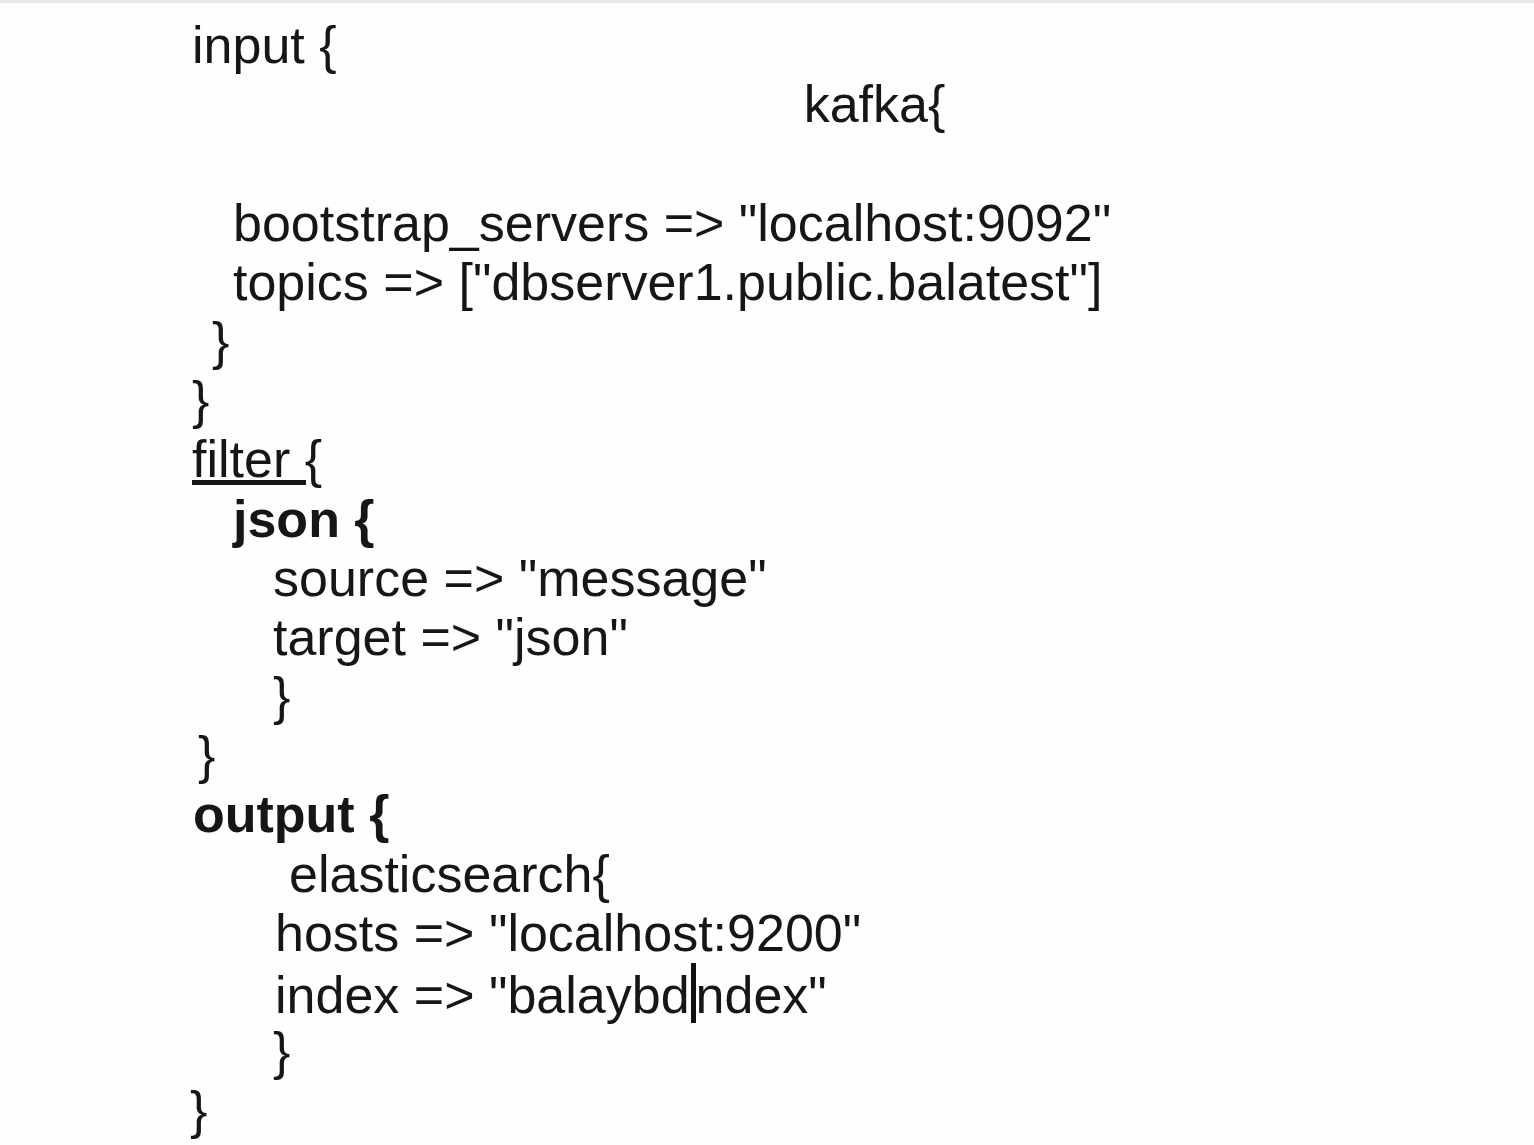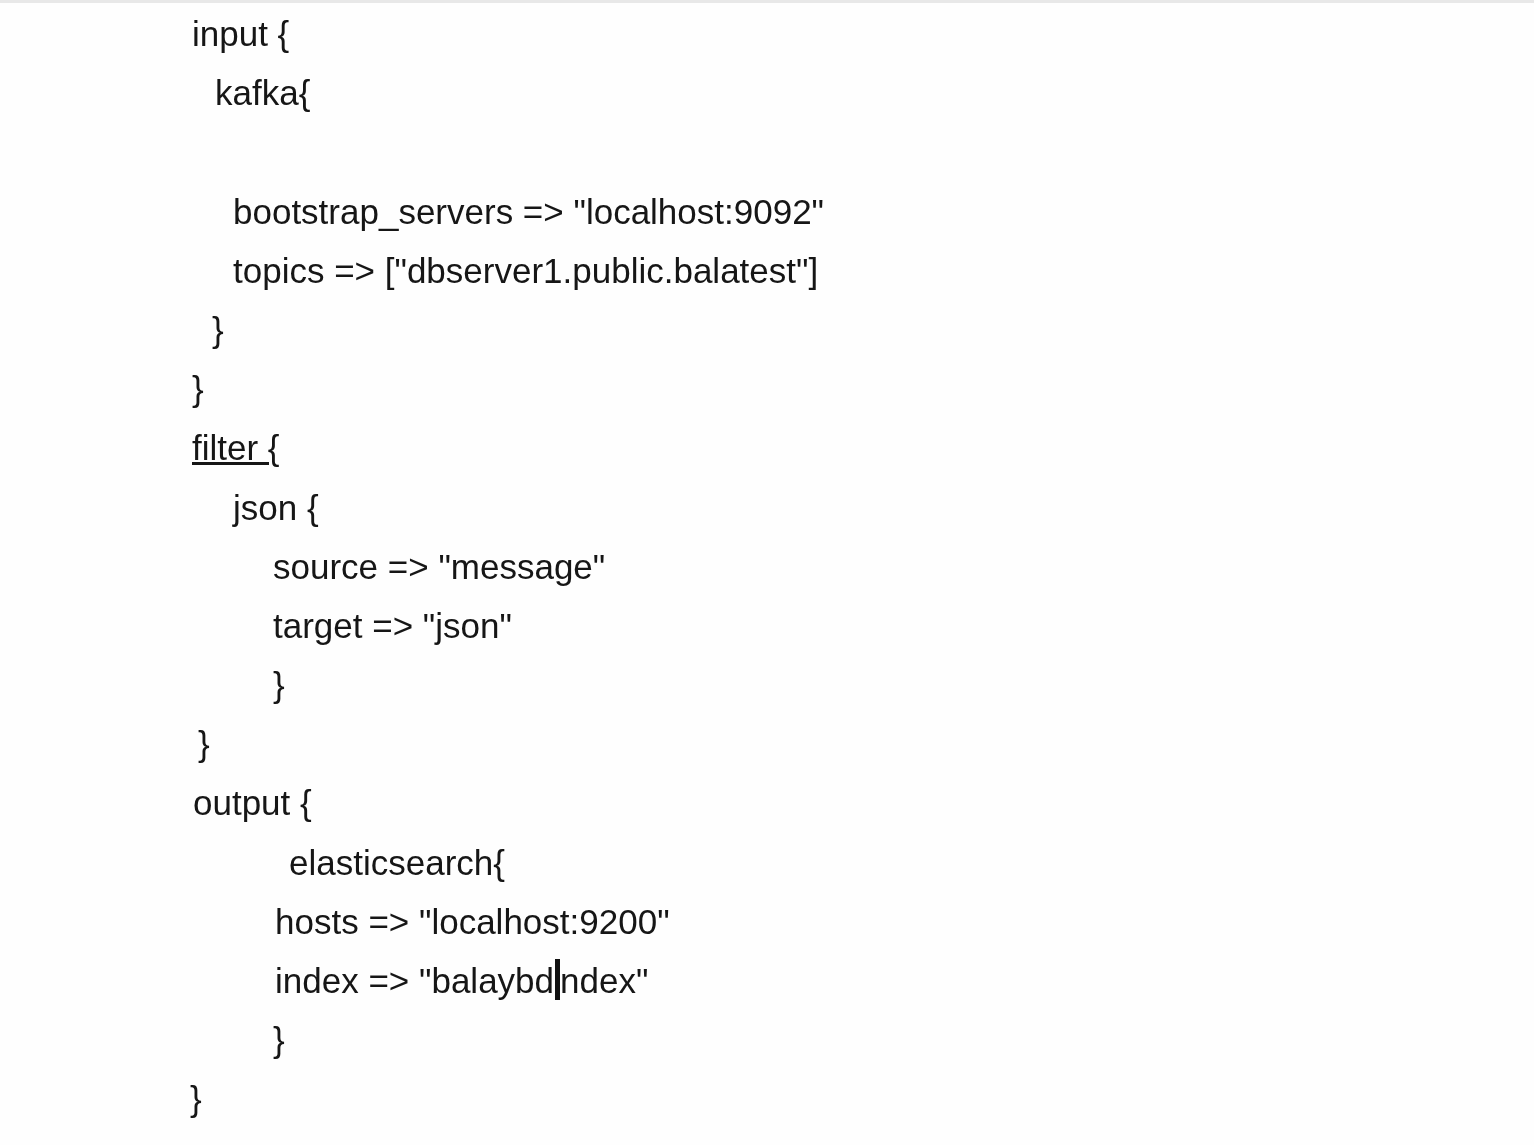--- a/index.html
+++ b/index.html
@@ -13,24 +13,24 @@
   .top-strip {
     width: 100%;
     height: 3px;
     background: #e8e8e8;
   }
   .editor {
     position: relative;
     width: 100%;
     height: 970px;
     font-family: "Liberation Sans", "DejaVu Sans", sans-serif;
-    font-size: 35px;
+    font-size: 52px;
     line-height: 59.2px;
     color: #161616;
-    padding-top: 1px;
+    padding-top: 13px;
     box-sizing: border-box;
     cursor: text;
   }
   .code-line {
     height: 59.2px;
     white-space: pre;
     box-sizing: border-box;
   }
   .caret {
     display: inline-block;
@@ -42,31 +42,31 @@
     margin-right: 0px;
   }
 </style>
 </head>
 <body>
 
 <div class="top-strip"></div>
 
 <div class="editor">
     <div class="code-line" style="padding-left: 192px;"><span>input {</span></div>
-    <div class="code-line" style="padding-left: 215px;"><span>kafka{</span></div>
+    <div class="code-line" style="padding-left: 215px; text-align: center;"><span>kafka{</span></div>
     <div class="code-line" style="padding-left: 192px;"><span></span></div>
     <div class="code-line" style="padding-left: 233px;"><span>bootstrap_servers =&gt; "localhost:9092"</span></div>
     <div class="code-line" style="padding-left: 233px;"><span>topics =&gt; ["dbserver1.public.balatest"]</span></div>
     <div class="code-line" style="padding-left: 212px;"><span>}</span></div>
     <div class="code-line" style="padding-left: 192px;"><span>}</span></div>
     <div class="code-line" style="padding-left: 192px; text-decoration: underline;"><span>filter {</span></div>
-    <div class="code-line" style="padding-left: 233px;"><span>json {</span></div>
+    <div class="code-line" style="padding-left: 233px; font-weight: bold;"><span>json {</span></div>
     <div class="code-line" style="padding-left: 273px;"><span>source =&gt; "message"</span></div>
     <div class="code-line" style="padding-left: 273px;"><span>target =&gt; "json"</span></div>
     <div class="code-line" style="padding-left: 273px;"><span>}</span></div>
     <div class="code-line" style="padding-left: 198px;"><span>}</span></div>
-    <div class="code-line" style="padding-left: 193px;"><span>output {</span></div>
+    <div class="code-line" style="padding-left: 193px; font-weight: bold;"><span>output {</span></div>
     <div class="code-line" style="padding-left: 243px; margin-left: 46px;"><span>elasticsearch{</span></div>
     <div class="code-line" style="padding-left: 275px;"><span>hosts =&gt; "localhost:9200"</span></div>
     <div class="code-line" style="padding-left: 275px;"><span>index =&gt; "balaybd</span><span class="caret" style="background: rgb(17, 17, 17);"></span><span>ndex"</span></div>
     <div class="code-line" style="padding-left: 273px;"><span>}</span></div>
     <div class="code-line" style="padding-left: 190px;"><span>}</span></div>
   </div>
 
 </body></html>

